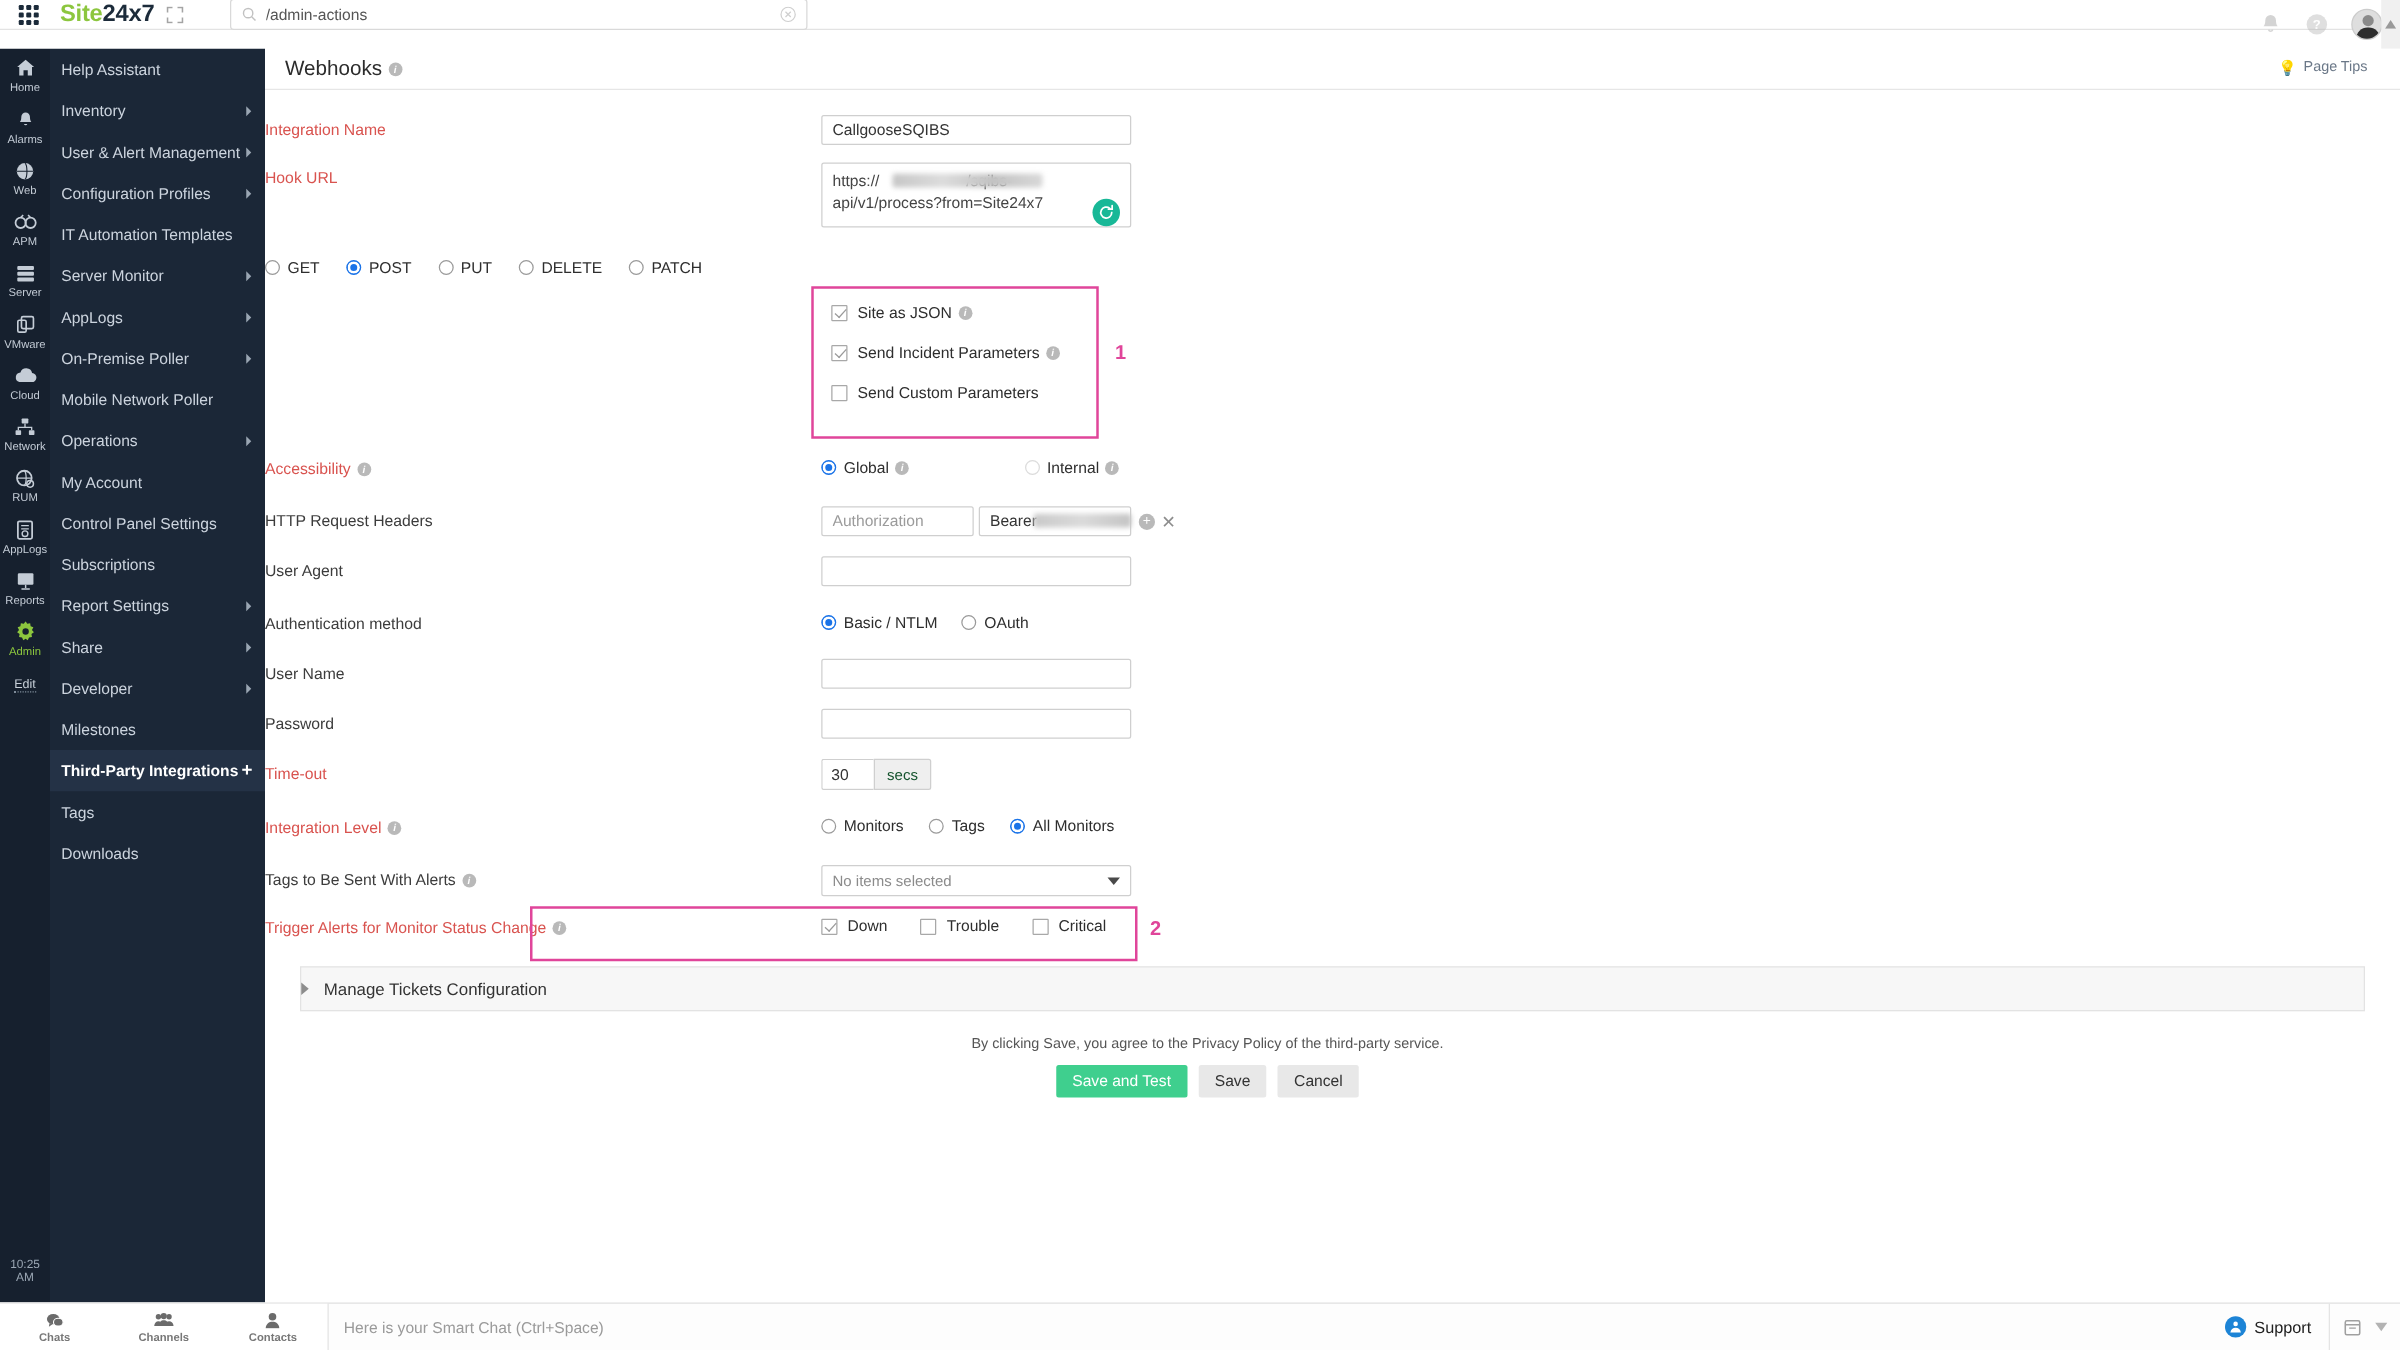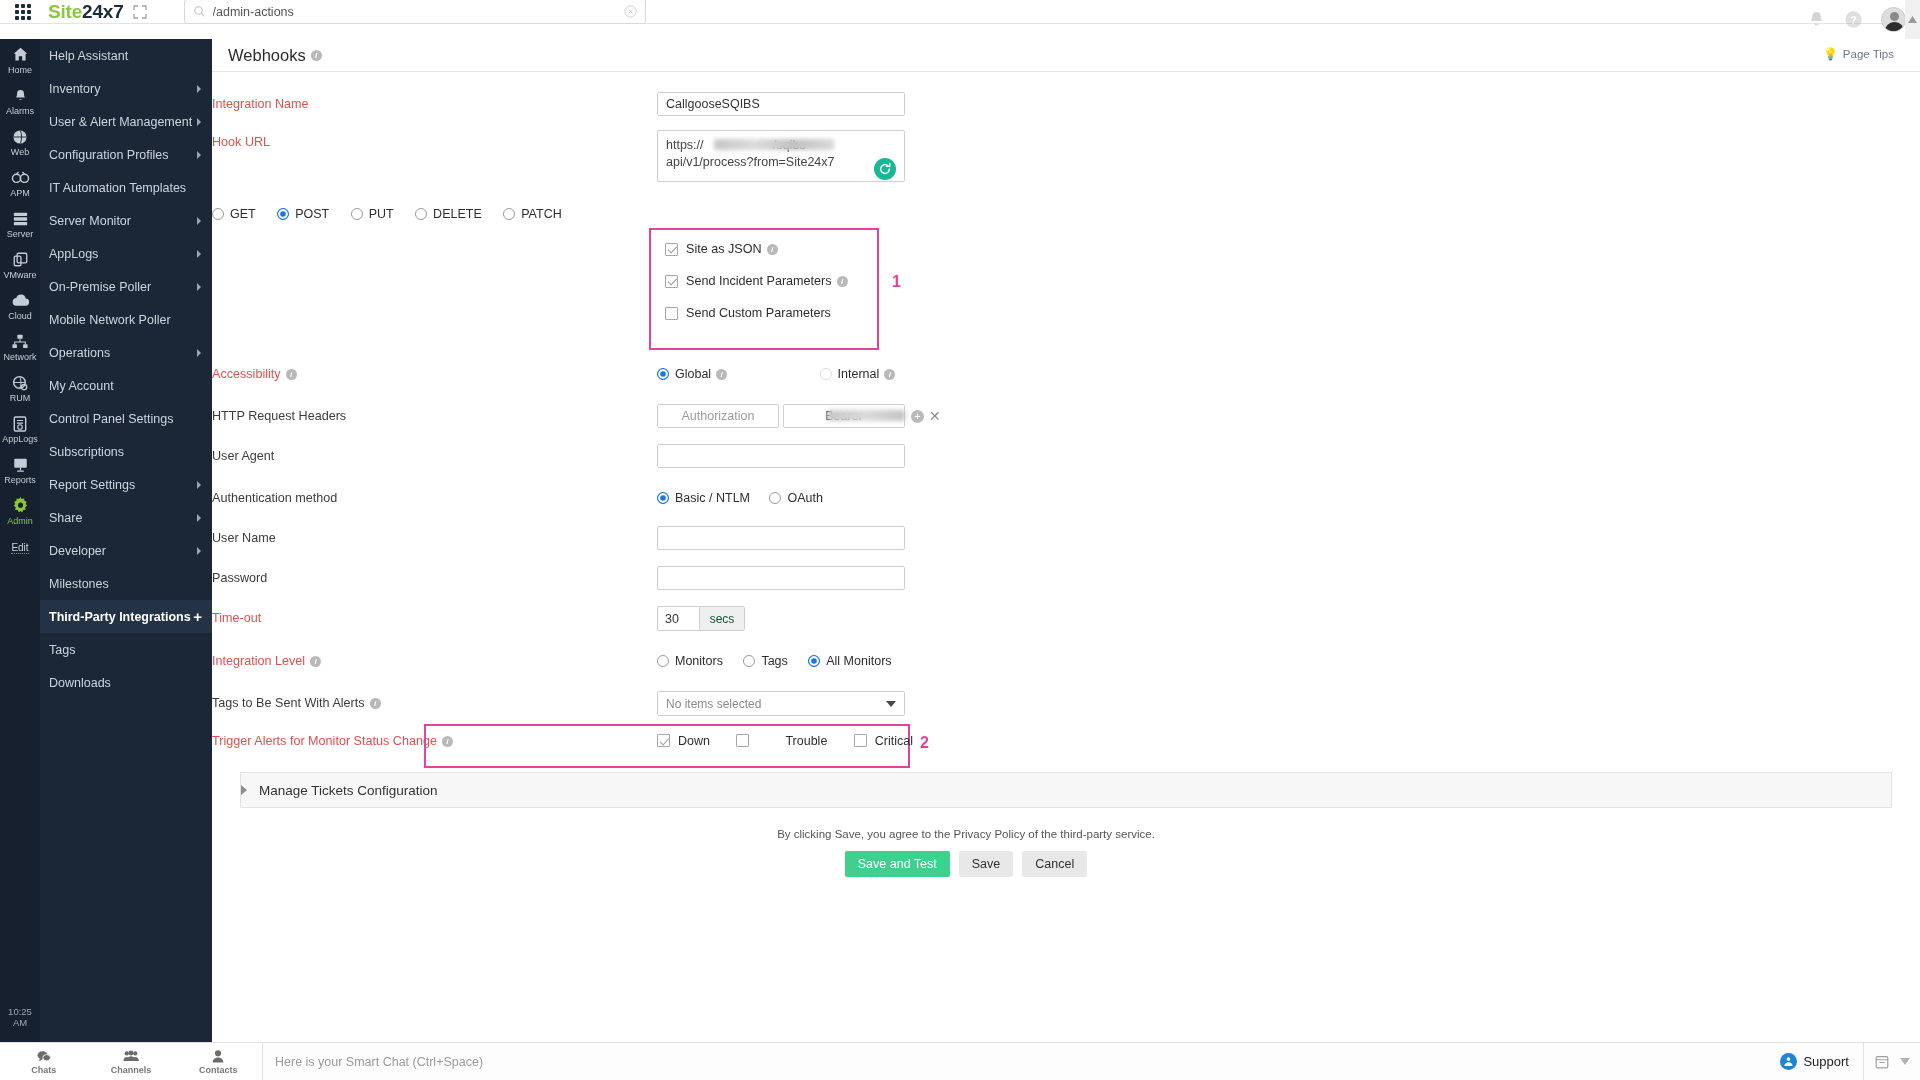--- a/index.html
+++ b/index.html
@@ -141,21 +141,21 @@
   .hl-box { position: absolute; border: 2.5px solid #e0459a; }
   .hl-num { position: absolute; color: #e0459a; font-size: 16px; font-weight: bold; }
 
   .chk-group { position: relative; padding: 14px 0 10px 8px; }
   .chk-line { display: flex; align-items: center; margin: 0 0 18px 0; font-size: 12.6px; color: #2e2e2e; cursor: pointer; }
   .chk-line:last-child { margin-bottom: 0; }
 
   
   .hdr-in {
     height: 24px; border: 1px solid #cfcfcf; border-radius: 2px; padding: 0 8px;
-    font-size: 12.5px; outline: none; color: #333; font-family: "Liberation Sans", sans-serif; text-align: center;
+    font-size: 12.5px; outline: none; color: #333; font-family: "Liberation Sans", sans-serif;
   }
   .hdr-in::placeholder { color: #9b9b9b; }
   .hdr-val-wrap { position: relative; display: inline-block; }
   .hdr-redact {
     position: absolute; left: 44px; top: 6px; width: 78px; height: 11px;
     background: linear-gradient(90deg,#c9c9c9,#dadada,#c4c4c4);
     filter: blur(2.3px); border-radius: 2px; pointer-events: none;
   }
   .ic-plus {
     width: 13px; height: 13px; border-radius: 50%; background: #b9b9b9; color: #fff;
@@ -669,21 +669,21 @@
       <div class="hl-box" style="left:212px; top:-6px; width:486px; height:44px;"></div>
       <div class="hl-num" style="left:708px; top:4px;">2</div>
       <div class="lbl req" style="line-height:22px;">
         <span>Trigger Alerts for Monitor Status Change</span><span class="info">i</span>
       </div>
       <div class="ctl" style="padding-top:3px;">
         <label class="opt" style="margin-right:22px;">
             <span class="cbx on"></span>
             <span>Down</span>
           </label>
-        <label class="opt" style="margin-right:22px;gap:28px;">
+        <label class="opt" style="margin-right:22px;">
             <span class="cbx"></span>
             <span>Trouble</span>
           </label>
         <label class="opt">
             <span class="cbx"></span>
             <span>Critical</span>
           </label>
       </div>
     </div>
 

